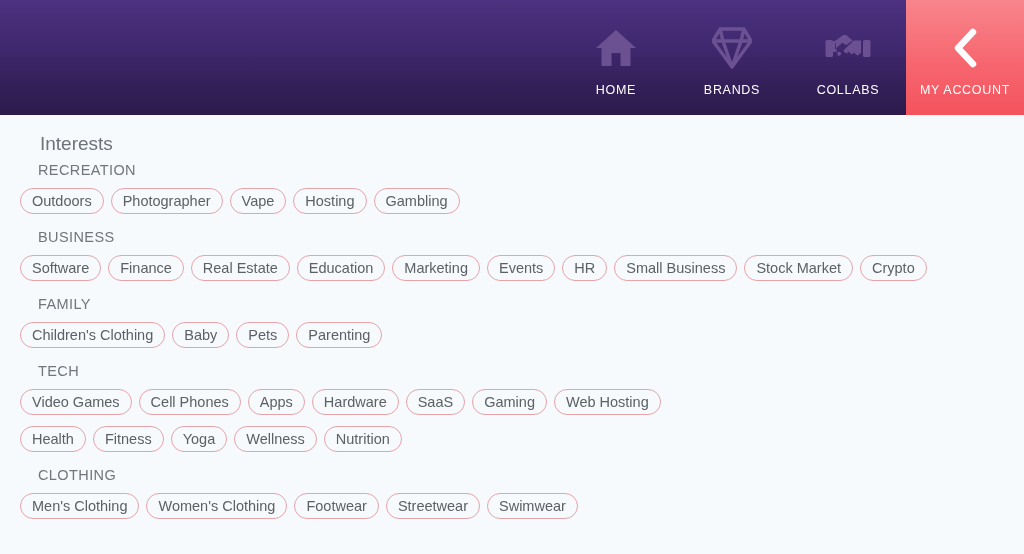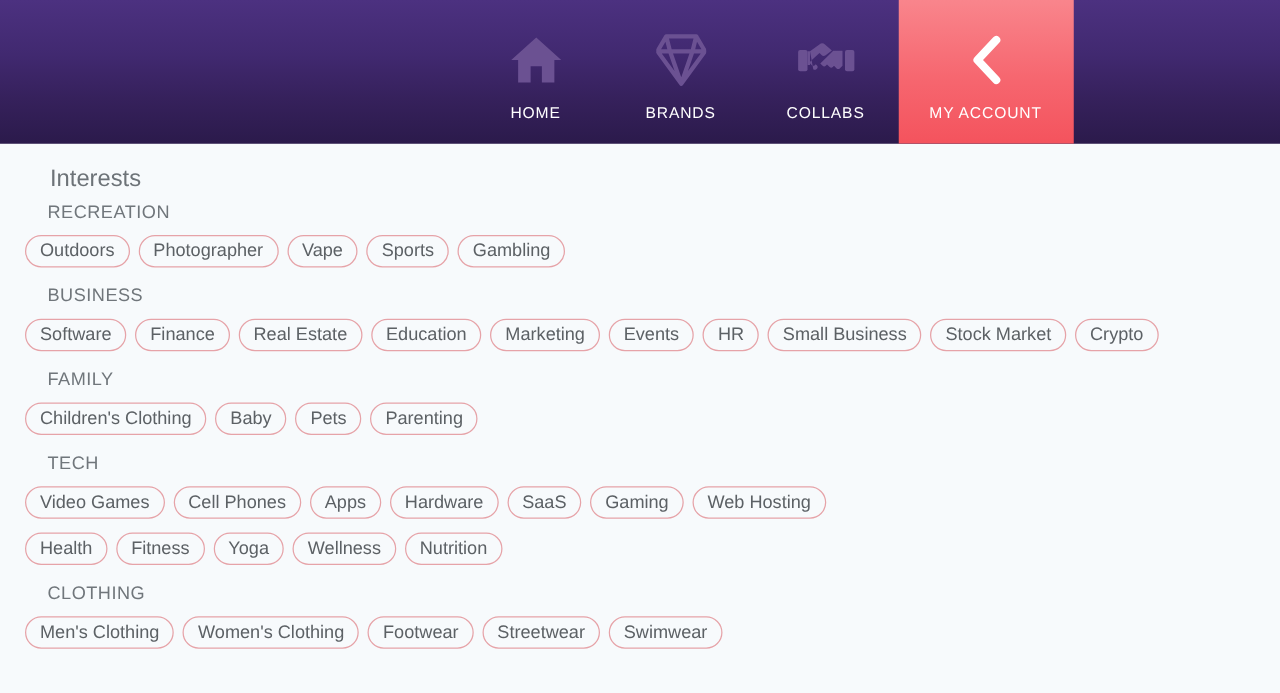--- a/index.html
+++ b/index.html
@@ -18,21 +18,21 @@
   }
 
   
   .navbar {
     position: relative;
     width: 1024px;
     height: 115px;
     background: linear-gradient(180deg, #4C3180 0%, #412970 38%, #36215C 68%, #2B1A4B 100%);
     display: flex;
     align-items: stretch;
-    justify-content: center;
+    justify-content: flex-end;
     padding-left: 205px;
     overflow: hidden;
   }
 
   .nav-item {
     width: 116px;
     display: flex;
     flex-direction: column;
     align-items: center;
     justify-content: center;
@@ -56,21 +56,21 @@
     letter-spacing: 0.7px;
     color: #FFFFFF;
     font-weight: 400;
     white-space: nowrap;
   }
 
   .nav-item.inactive .nav-icon svg { fill: #6B5192; }
 
   .nav-item.active {
     background: linear-gradient(180deg, #F9858C 0%, #F6666F 55%, #F4535D 100%);
-    width: 140px;
+    width: 118px;
   }
   .nav-item.active .nav-icon svg { fill: #FFFFFF; }
   .nav-item.active .nav-label { color: #FFFFFF; }
 
   
   .content {
     padding: 16px 0 0 20px;
   }
 
   .page-title {
@@ -168,21 +168,21 @@
 
 <main class="content">
   <h1 class="page-title">Interests</h1>
   <div id="categories-container">
       <div class="category">
         <div class="category-title">RECREATION</div>
         <div class="tag-row">
           <span class="tag">Outdoors</span>
           <span class="tag">Photographer</span>
           <span class="tag">Vape</span>
-          <span class="tag">Sports</span>
+          <span class="tag">Hosting</span>
           <span class="tag">Gambling</span>
         </div>
       </div>
       <div class="category">
         <div class="category-title">BUSINESS</div>
         <div class="tag-row">
           <span class="tag">Software</span>
           <span class="tag">Finance</span>
           <span class="tag">Real Estate</span>
           <span class="tag">Education</span>

